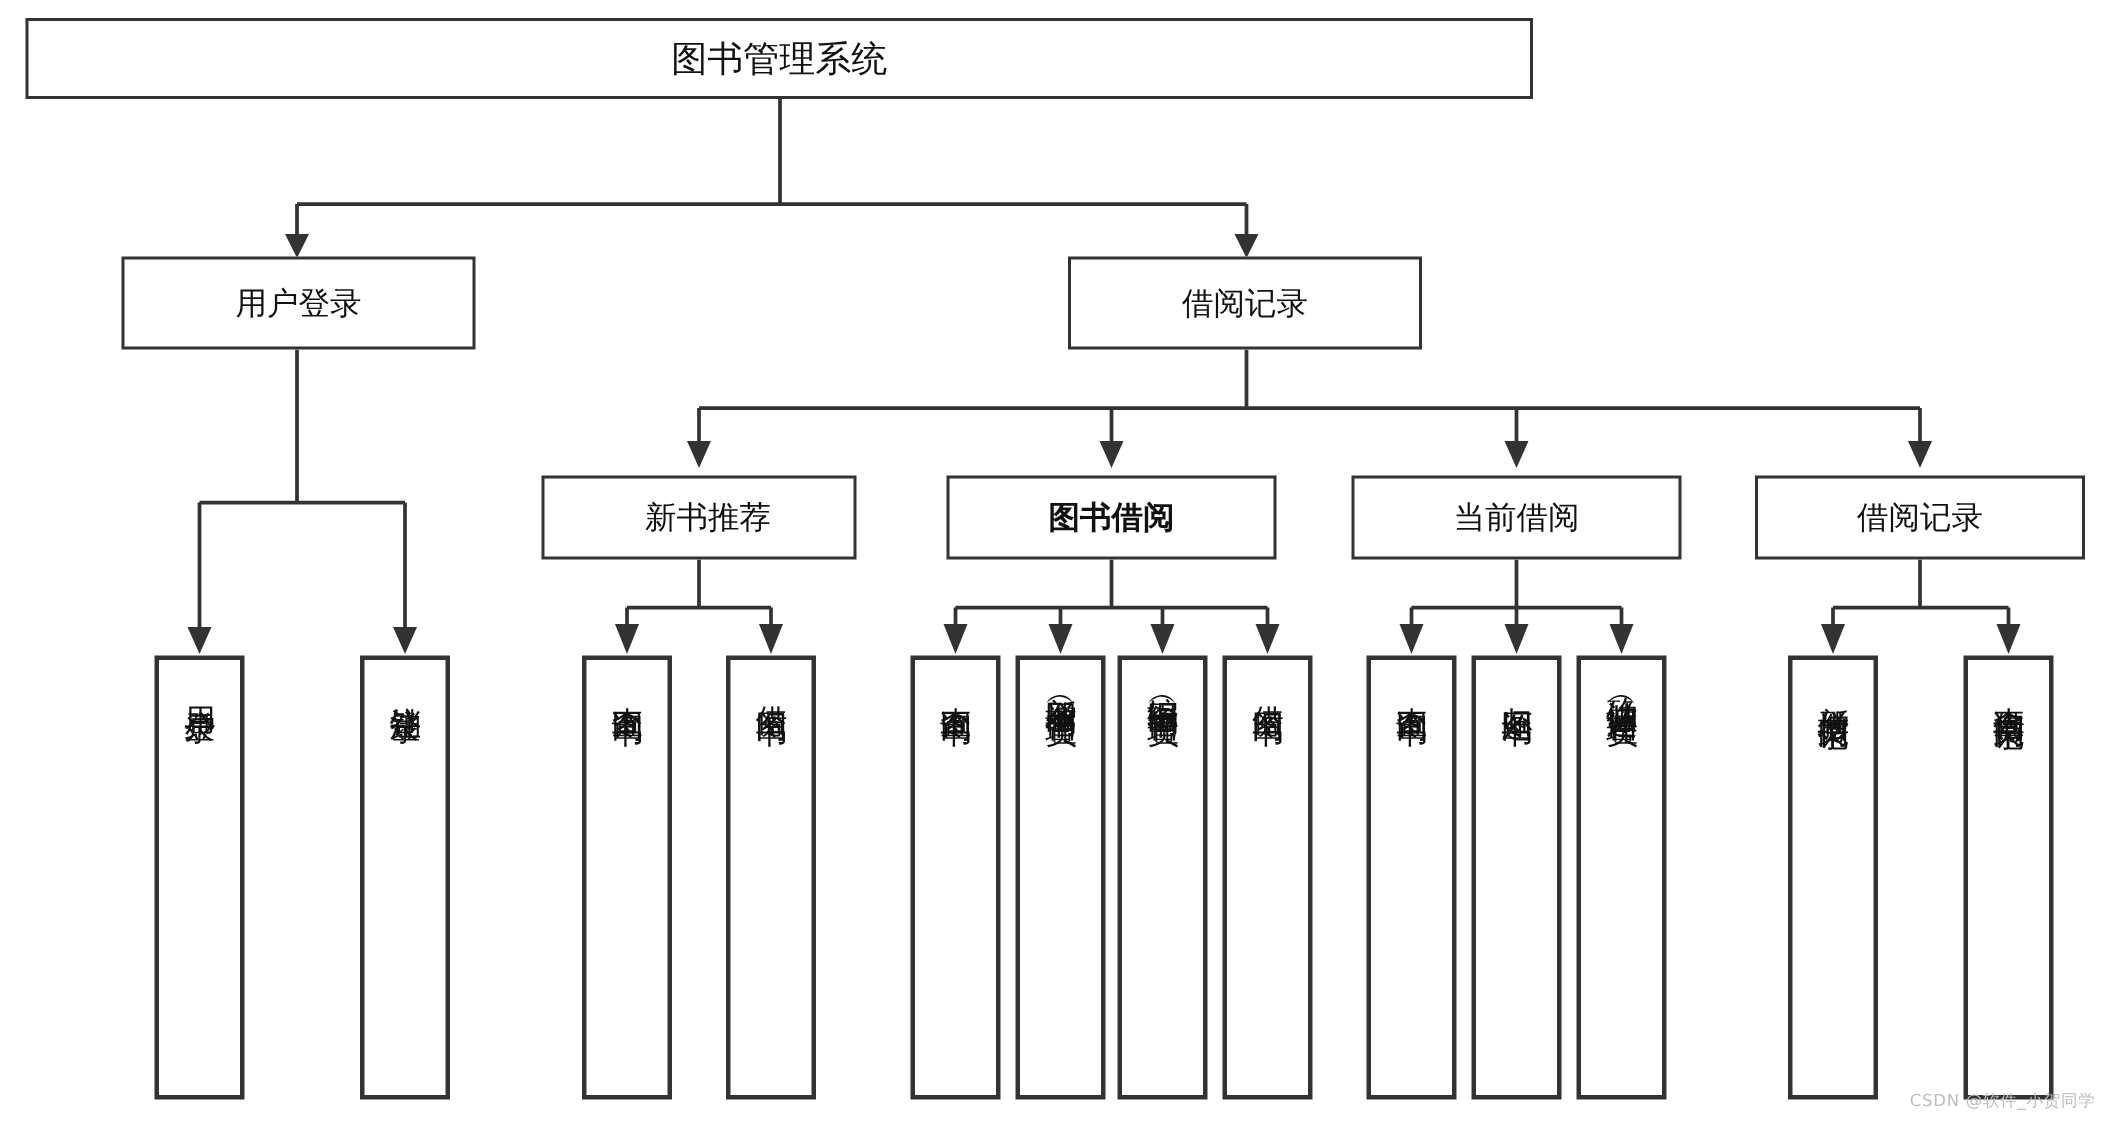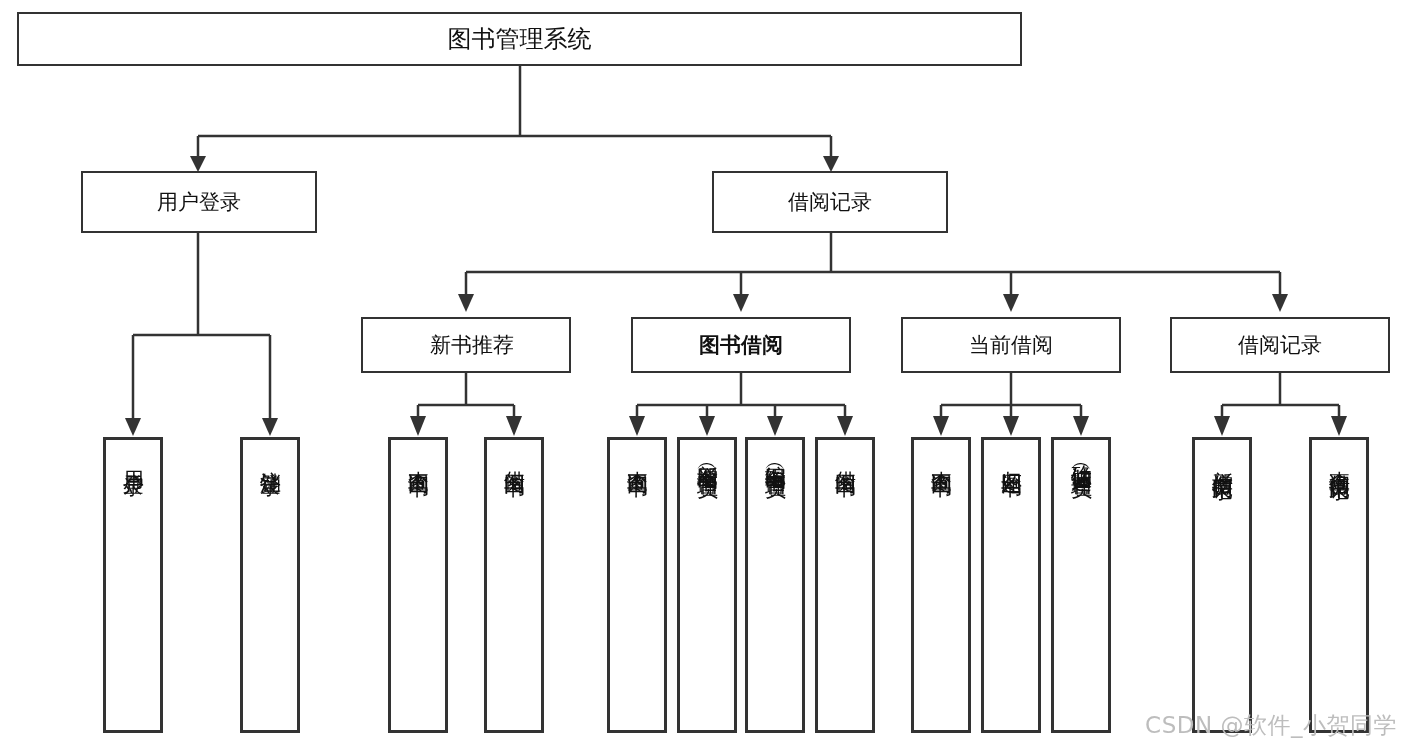--- a/index.html
+++ b/index.html
@@ -61,21 +61,21 @@
   }
   svg#wires line, svg#wires path {
     stroke: #333333;
     stroke-width: 2.5;
     fill: none;
   }
   .wm {
     position: absolute;
     right: 8px;
     bottom: 6px;
-    font-size: 23px;
+    font-size: 11px;
     color: #bdbdbd;
     letter-spacing: 0.5px;
     white-space: nowrap;
   }
 </style>
 </head>
 <body>
 
 <div id="canvas">
 

